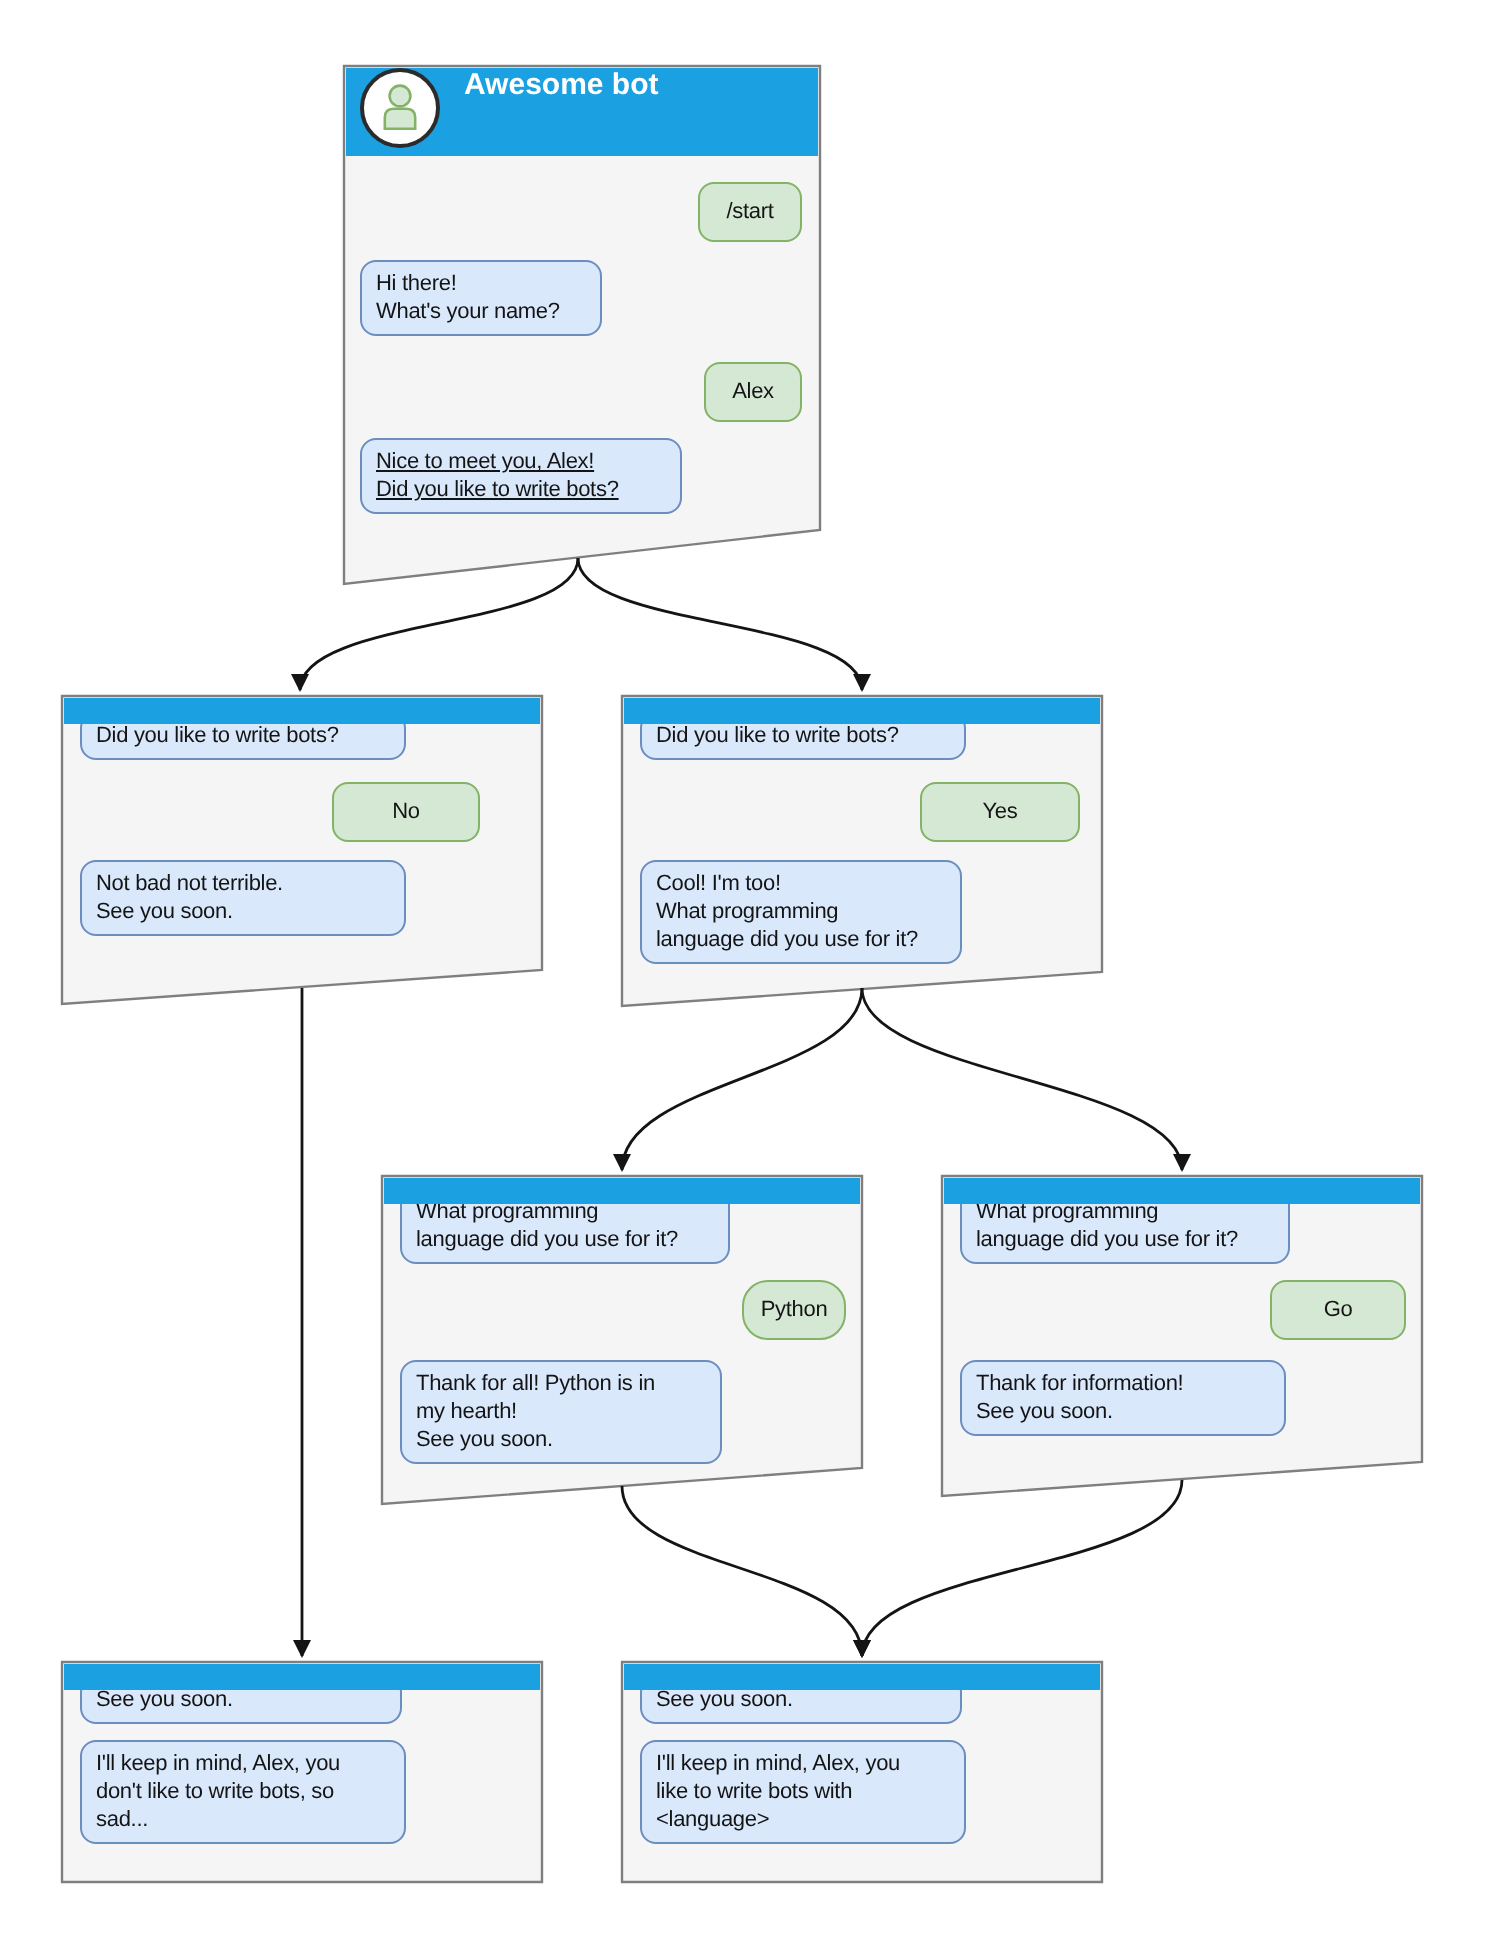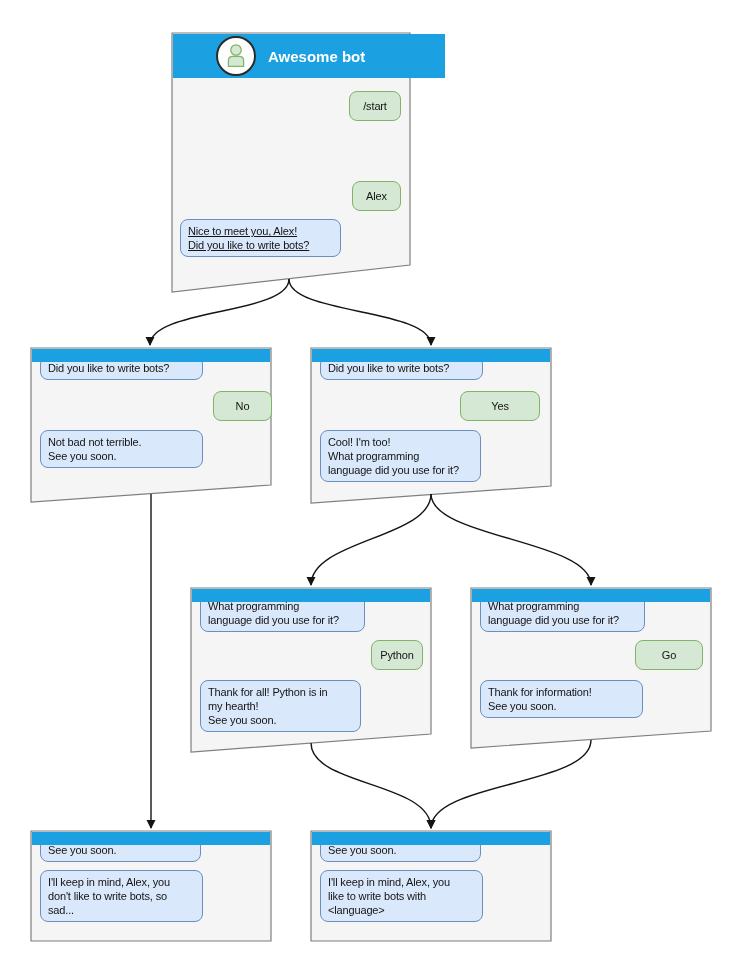--- a/index.html
+++ b/index.html
@@ -2,21 +2,21 @@
 <html style="--header_blue: #1BA1E2; --window_fill: #F5F5F5; --window_stroke: #7F7F7F; --bot_bubble_fill: #DAE8FC; --bot_bubble_stroke: #6C8EBF; --user_bubble_fill: #D5E8D4; --user_bubble_stroke: #82B366; --edge_color: #141414;"><head>
 <meta charset="utf-8">
 <style>
   html,body{margin:0;padding:0;background:#ffffff;}
   #canvas{position:relative;width:743px;height:971px;font-family:"Liberation Sans",sans-serif;overflow:hidden;background:#ffffff;}
   #shapes{position:absolute;left:0;top:0;z-index:0;}
   .frame{fill:var(--window_fill);stroke:var(--window_stroke);stroke-width:1.2;}
   .edge{fill:none;stroke:var(--edge_color);stroke-width:1.4;}
   #ah-path{fill:var(--edge_color);}
   .bar{position:absolute;background:var(--header_blue);z-index:2;}
-  .titlebar{position:absolute;background:var(--header_blue);z-index:2;display:flex;align-items:center;padding-left:36px;}
+  .titlebar{position:absolute;background:var(--header_blue);z-index:2;display:flex;align-items:flex-start;}
   .avatar{width:40px;height:40px;margin-left:7px;border-radius:50%;background:#ffffff;border:2px solid #2b2b2b;box-sizing:border-box;display:flex;align-items:center;justify-content:center;flex:0 0 auto;}
   .title{color:#ffffff;font-size:15px;font-weight:bold;margin-left:12px;}
   .bub{position:absolute;z-index:1;font-size:11px;line-height:14px;letter-spacing:-0.15px;white-space:pre-line;border-radius:8px;padding:4px 7px;box-sizing:border-box;color:#141414;}
   .bot{background:var(--bot_bubble_fill);border:1px solid var(--bot_bubble_stroke);text-align:left;}
   .user{background:var(--user_bubble_fill);border:1px solid var(--user_bubble_stroke);text-align:center;padding:7px 4px;}
 </style>
 </head>
 <body>
 
 <div id="canvas">
@@ -48,41 +48,43 @@
   <div class="titlebar" style="left:173px;top:34px;width:236px;height:44px;">
     <span class="avatar">
       <svg width="32" height="32" viewBox="0 0 40 40">
         <circle cx="20" cy="12.5" r="6.5" fill="#D5E8D4" stroke="#82B366" stroke-width="1.6"></circle>
         <path d="M10.5,33 L10.5,26 C10.5,21.5 13.5,20.5 16,20.5 L24,20.5 C26.5,20.5 29.5,21.5 29.5,26 L29.5,33 Z" fill="#D5E8D4" stroke="#82B366" stroke-width="1.6"></path>
       </svg>
     </span>
     <span class="title">Awesome bot</span>
   </div>
   <div class="bub user" style="right:342px;top:91px;width:52px;margin-left:15px;">/start</div>
+  <div class="bub bot" style="left:180px;top:130px;width:121px;">Hi there!
+What's your name?</div>
   <div class="bub user" style="right:342px;top:181px;width:49px;">Alex</div>
   <div class="bub bot" style="left:180px;top:219px;width:161px;text-decoration:underline;">Nice to meet you, Alex!
 Did you like to write bots?</div>
 
   <div class="bar" style="left:32px;top:349px;width:238px;height:13px;"></div>
   <div class="bub bot" style="left:40px;top:356px;width:163px;">Did you like to write bots?</div>
-  <div class="bub user" style="right:471px;top:391px;width:59px;">No</div>
+  <div class="bub user" style="right:503px;top:391px;width:74px;">No</div>
   <div class="bub bot" style="left:40px;top:430px;width:163px;">Not bad not terrible.
 See you soon.</div>
 
   <div class="bar" style="left:312px;top:349px;width:238px;height:13px;"></div>
   <div class="bub bot" style="left:320px;top:356px;width:163px;">Did you like to write bots?</div>
   <div class="bub user" style="right:203px;top:391px;width:80px;">Yes</div>
   <div class="bub bot" style="left:320px;top:430px;width:161px;">Cool! I'm too!
 What programming
 language did you use for it?</div>
 
   <div class="bar" style="left:192px;top:589px;width:238px;height:13px;"></div>
   <div class="bub bot" style="left:200px;top:594px;width:165px;">What programming
 language did you use for it?</div>
-  <div class="bub user" style="right:320px;top:640px;width:52px;">Python</div>
+  <div class="bub user" style="right:320px;top:640px;width:52px;border-radius:13px;">Python</div>
   <div class="bub bot" style="left:200px;top:680px;width:161px;">Thank for all! Python is in
 my hearth!
 See you soon.</div>
 
   <div class="bar" style="left:472px;top:589px;width:238px;height:13px;"></div>
   <div class="bub bot" style="left:480px;top:594px;width:165px;">What programming
 language did you use for it?</div>
   <div class="bub user" style="right:40px;top:640px;width:68px;">Go</div>
   <div class="bub bot" style="left:480px;top:680px;width:163px;">Thank for information!
 See you soon.</div>

